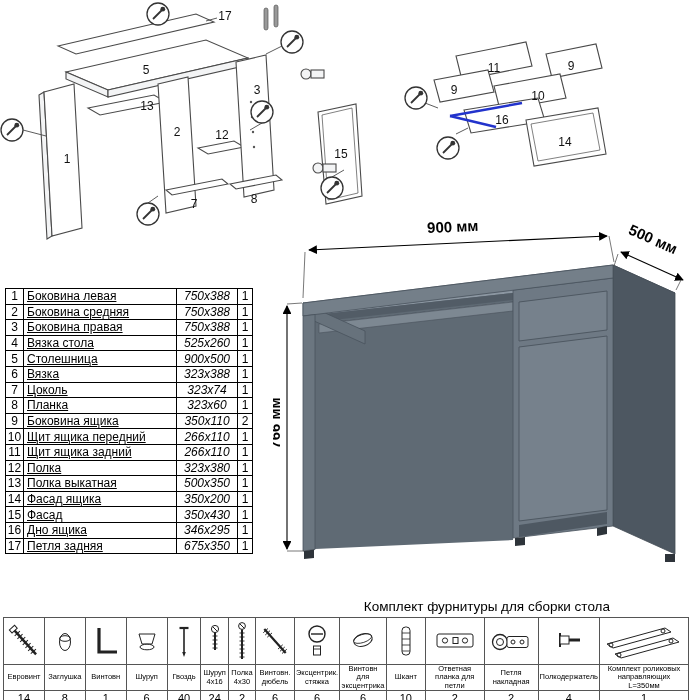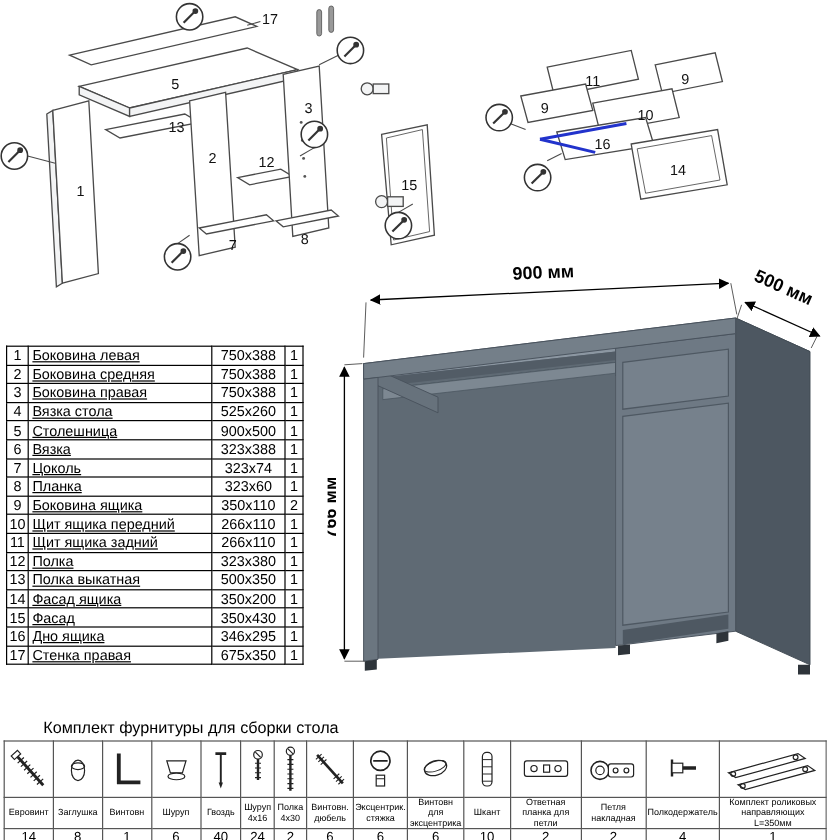--- a/index.html
+++ b/index.html
@@ -17,25 +17,25 @@
   
   .dim{font-size:15px;font-weight:bold;fill:#000;text-anchor:middle;}
   .dln{stroke:#000;stroke-width:1.1;fill:none;}
   .ext{stroke:#555;stroke-width:0.8;fill:none;}
 
   
   .ptable{position:absolute;left:5px;top:288px;border-collapse:collapse;font-size:12px;}
   .ptable td{border:1px solid #000;padding:0 3px;height:14.6px;line-height:1;white-space:nowrap;}
   .ptable .n{width:15px;text-align:center;padding:0 1px;}
   .ptable .nm{width:146px;text-decoration:underline;}
-  .ptable .sz{width:54px;text-align:center;}
+  .ptable .sz{width:54px;text-align:center;font-style:italic;}
   .ptable .q{width:12px;text-align:center;padding:0 1px;}
 
   
-  .hw-title{position:absolute;left:0;top:599px;width:610px;text-align:left;font-size:13.5px;padding-left:36px;}
+  .hw-title{position:absolute;left:0;top:599px;width:610px;text-align:right;font-size:13.5px;}
   .hwtable{position:absolute;left:3px;top:617px;border-collapse:collapse;table-layout:fixed;}
   .hwtable td{border:1px solid #555;text-align:center;vertical-align:middle;padding:0;overflow:hidden;}
   .ico-row td{height:46px;}
   .lbl-row td{height:20px;font-size:7.5px;line-height:1.12;padding:0 1px;}
   .qty-row td{height:14px;font-size:11px;}
   .hwic{display:block;margin:0 auto;}
 </style>
 </head>
 <body>
 
@@ -298,21 +298,21 @@
         <td class="q">1</td>
       </tr>
   <tr>
         <td class="n">16</td>
         <td class="nm">Дно ящика</td>
         <td class="sz">346x295</td>
         <td class="q">1</td>
       </tr>
   <tr>
         <td class="n">17</td>
-        <td class="nm">Стенка правая</td>
+        <td class="nm">Петля задняя</td>
         <td class="sz">675x350</td>
         <td class="q">1</td>
       </tr>
   </tbody>
 </table>
 
 <div class="hw-title">Комплект фурнитуры для сборки стола</div>
 
 <table class="hwtable">
   <colgroup>

